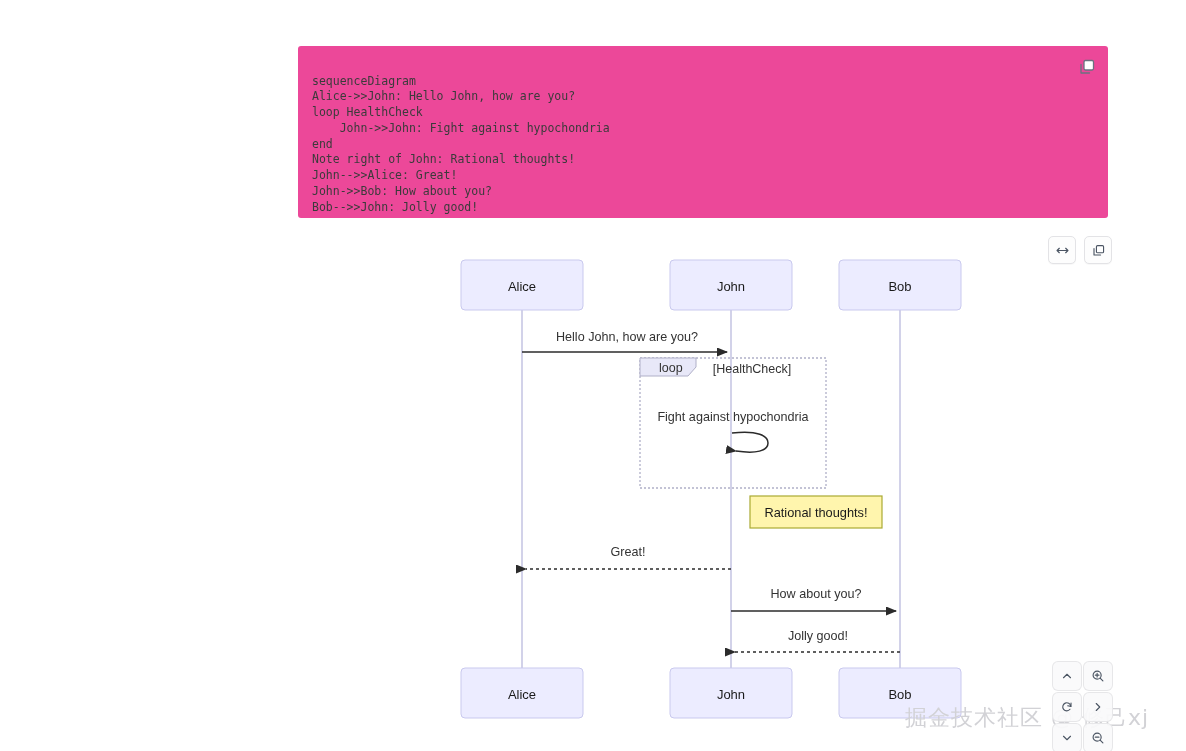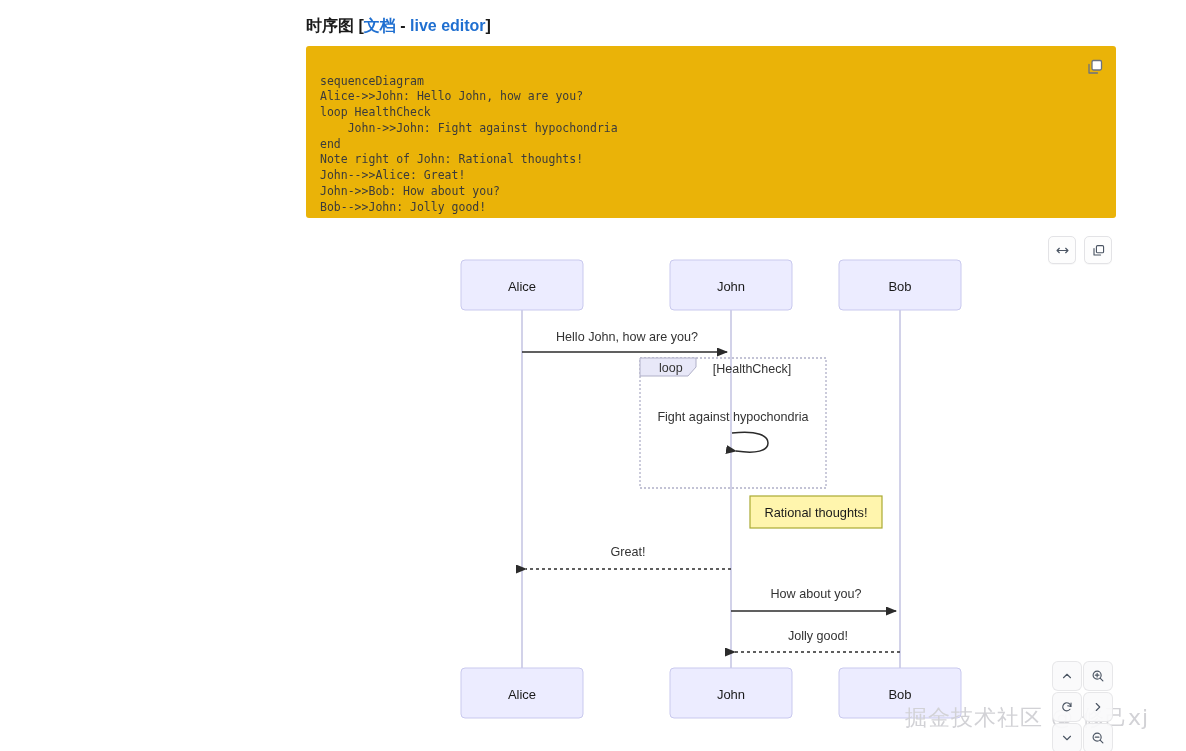--- a/index.html
+++ b/index.html
@@ -15,22 +15,22 @@
     position:absolute;left:306px;top:16px;
     font-size:16px;font-weight:bold;color:#1a1a1a;
     white-space:nowrap;
   }
   .title-row .bracket{font-weight:bold;color:#1a1a1a;}
   .title-row a{color:#1f6fd0;text-decoration:none;font-weight:bold;}
   .title-row .dash{color:#1a1a1a;font-weight:bold;}
 
   
   .code-block{
-    position:absolute;left:306px;top:46px;width:810px;height:172px;
-    background:#eab308;border-radius:3px;
+    position:absolute;left:298px;top:46px;width:810px;height:172px;
+    background:#ec4899;border-radius:3px;
   }
   .code-text{
     position:absolute;left:14px;top:16px;
     font-family:"DejaVu Sans Mono","Liberation Mono",monospace;
     font-size:11.5px;line-height:15.8px;color:#3b3b3b;
     white-space:pre;
   }
   .copy-btn-code{
     position:absolute;right:10px;top:10px;width:22px;height:22px;
     cursor:pointer;
@@ -72,24 +72,20 @@
     font-family:"DejaVu Sans", sans-serif;
     letter-spacing:1px;
     user-select:none;
   }
 </style>
 </head>
 <body>
 
 <div class="page">
 
-  <div class="title-row">
-    <span>时序图</span>
-    <span class="bracket">[</span><a href="#">文档</a><span class="dash"> - </span><a href="#">live editor</a><span class="bracket">]</span>
-  </div>
 
   <div class="code-block">
     <pre class="code-text">sequenceDiagram
 Alice-&gt;&gt;John: Hello John, how are you?
 loop HealthCheck
     John-&gt;&gt;John: Fight against hypochondria
 end
 Note right of John: Rational thoughts!
 John--&gt;&gt;Alice: Great!
 John-&gt;&gt;Bob: How about you?

